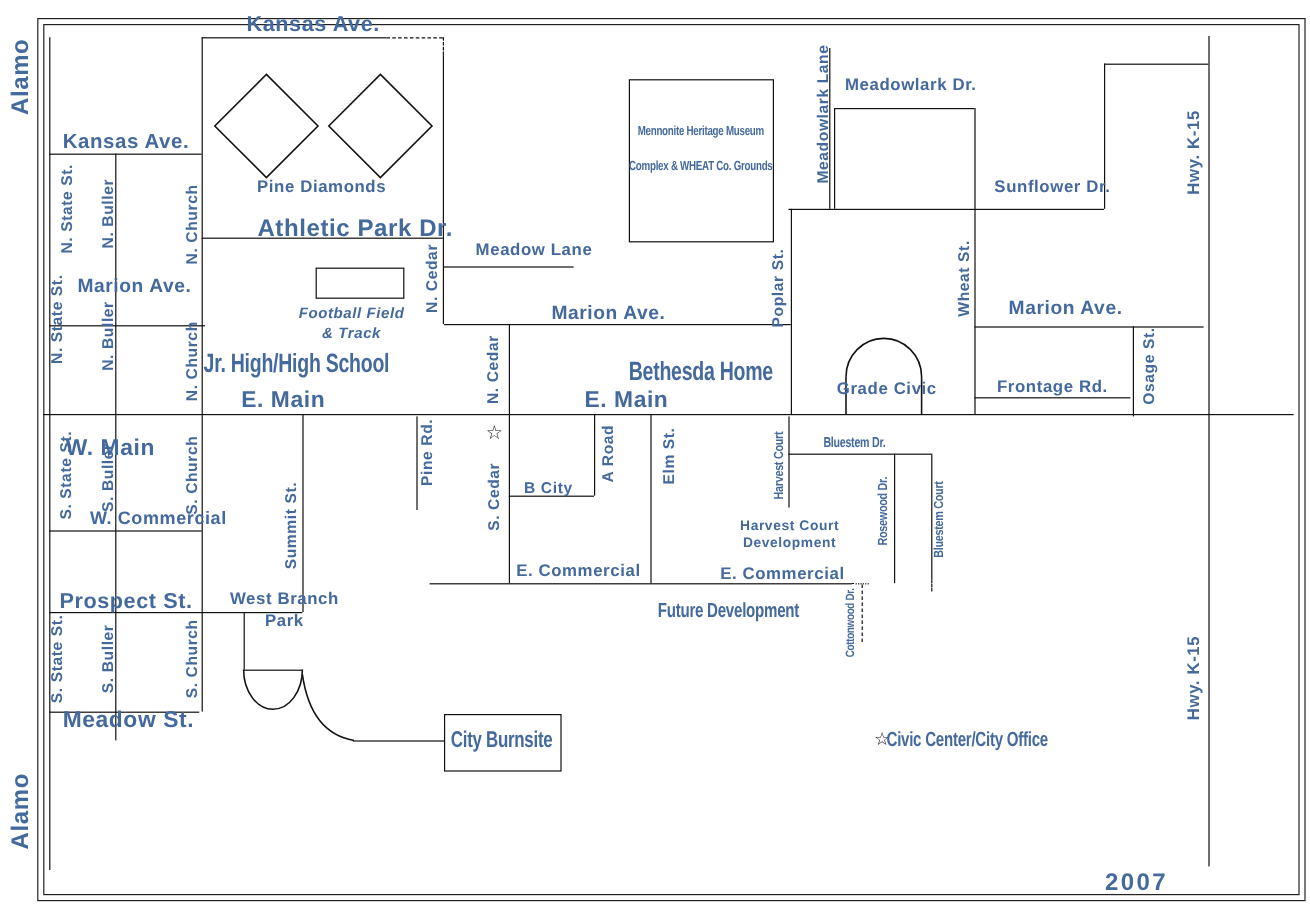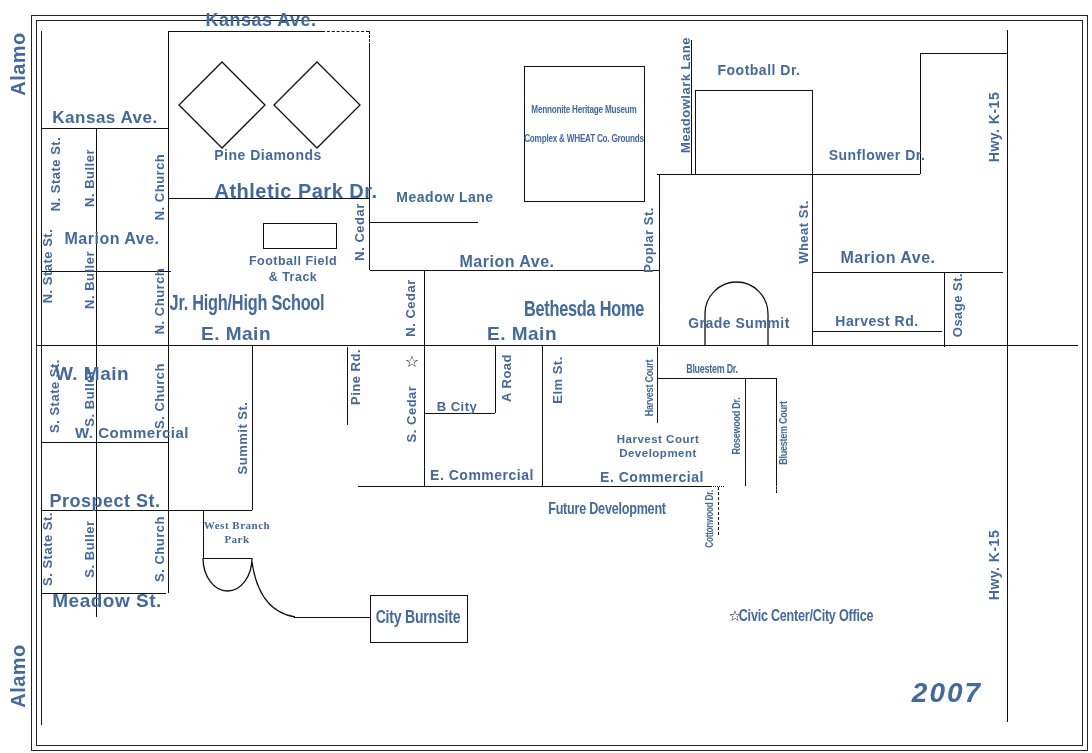--- a/index.html
+++ b/index.html
@@ -109,59 +109,59 @@
   <div class="lbl" style="left:132px;top:433px;font-size:15px;">W. Commercial</div>
   <div class="lbl" style="left:105px;top:501px;font-size:18px;">Prospect St.</div>
   <div class="lbl rot" style="left:48px;top:549px;font-size:13px;">S. State St.</div>
   <div class="lbl rot" style="left:90px;top:549px;font-size:13px;">S. Buller</div>
   <div class="lbl rot" style="left:160px;top:549px;font-size:13px;">S. Church</div>
   <div class="lbl" style="left:107px;top:601px;font-size:19px;">Meadow St.</div>
   <div class="lbl rot" style="left:243px;top:438px;font-size:13px;">Summit St.</div>
 
   <div class="lbl" style="left:268px;top:156px;font-size:14px;">Pine Diamonds</div>
   <div class="lbl" style="left:296px;top:191px;font-size:20px;">Athletic Park Dr.</div>
-  <div class="lbl" style="left:293px;top:270px;font-size:12.5px;">Football Field
+  <div class="lbl" style="left:293px;top:270px;font-size:12.5px;font-style:italic;">Football Field
 &amp; Track</div>
   <div class="lbl cond" style="left:247px;top:303px;font-size:22px;">Jr. High/High School</div>
-  <div class="lbl" style="left:445px;top:198px;font-size:14px;">Meadow Lane</div>
+  <div class="lbl" style="left:445px;top:208px;font-size:14px;">Meadow Lane</div>
   <div class="lbl rot" style="left:360px;top:232px;font-size:13px;">N. Cedar</div>
   <div class="lbl rot" style="left:411px;top:308px;font-size:13px;">N. Cedar</div>
   <div class="lbl" style="left:507px;top:262px;font-size:16px;">Marion Ave.</div>
   <div class="lbl cond" style="left:584px;top:309px;font-size:22px;">Bethesda Home</div>
   <div class="lbl" style="left:522px;top:334px;font-size:19px;">E. Main</div>
   <div class="lbl rot" style="left:356px;top:377px;font-size:13px;">Pine Rd.</div>
   <div class="star" style="left:412px;top:361px;font-size:16px;">☆</div>
   <div class="lbl rot" style="left:412px;top:414px;font-size:13px;">S. Cedar</div>
   <div class="lbl" style="left:457px;top:407px;font-size:13px;">B City</div>
   <div class="lbl rot" style="left:507px;top:378px;font-size:13px;">A Road</div>
   <div class="lbl rot" style="left:558px;top:380px;font-size:13px;">Elm St.</div>
   <div class="lbl" style="left:482px;top:476px;font-size:14px;">E. Commercial</div>
   <div class="lbl" style="left:652px;top:478px;font-size:14px;">E. Commercial</div>
 
   <div class="lbl cond" style="left:584px;top:124px;font-size:11px;line-height:2.6;">Mennonite Heritage Museum
 Complex &amp; WHEAT Co. Grounds</div>
   <div class="lbl rot" style="left:686px;top:95px;font-size:13px;">Meadowlark Lane</div>
-  <div class="lbl" style="left:759px;top:71px;font-size:14px;">Football Dr.</div>
+  <div class="lbl" style="left:759px;top:71px;font-size:14px;">Meadowlark Dr.</div>
   <div class="lbl" style="left:877px;top:156px;font-size:14px;">Sunflower Dr.</div>
   <div class="lbl rot" style="left:649px;top:240px;font-size:13px;">Poplar St.</div>
   <div class="lbl rot" style="left:804px;top:232px;font-size:13px;">Wheat St.</div>
   <div class="lbl" style="left:888px;top:258px;font-size:16px;">Marion Ave.</div>
-  <div class="lbl" style="left:739px;top:324px;font-size:14px;">Grade Summit</div>
-  <div class="lbl" style="left:877px;top:322px;font-size:14px;">Harvest Rd.</div>
+  <div class="lbl" style="left:739px;top:324px;font-size:14px;">Grade Civic</div>
+  <div class="lbl" style="left:877px;top:322px;font-size:14px;">Frontage Rd.</div>
   <div class="lbl rot" style="left:958px;top:305px;font-size:13px;">Osage St.</div>
 
   <div class="lbl rot cond" style="left:650px;top:388px;font-size:11px;">Harvest Court</div>
   <div class="lbl cond" style="left:712px;top:369px;font-size:12px;">Bluestem Dr.</div>
   <div class="lbl rot cond" style="left:737px;top:426px;font-size:11px;">Rosewood Dr.</div>
   <div class="lbl rot cond" style="left:784px;top:433px;font-size:11px;">Bluestem Court</div>
   <div class="lbl rot cond" style="left:710px;top:519px;font-size:10px;">Cottonwood Dr.</div>
   <div class="lbl" style="left:658px;top:446px;font-size:11.5px;">Harvest Court
 Development</div>
   <div class="lbl cond" style="left:607px;top:509px;font-size:17px;">Future Development</div>
 
-  <div class="lbl" style="left:237px;top:533px;font-size:11px;font-family:Liberation Serif, serif;">West Branch
+  <div class="lbl" style="left:237px;top:508px;font-size:14px;">West Branch
 Park</div>
   <div class="lbl cond" style="left:418px;top:617px;font-size:19px;">City Burnsite</div>
   <div class="star" style="left:735px;top:616px;font-size:15px;">☆</div>
   <div class="lbl cond" style="left:806px;top:616px;font-size:17px;">Civic Center/City Office</div>
-  <div class="lbl" style="left:947px;top:692px;font-size:28px;letter-spacing:2px;font-style:italic;">2007</div>
+  <div class="lbl" style="left:947px;top:736px;font-size:20px;letter-spacing:2px;">2007</div>
 
 </div>
 
 </body></html>

